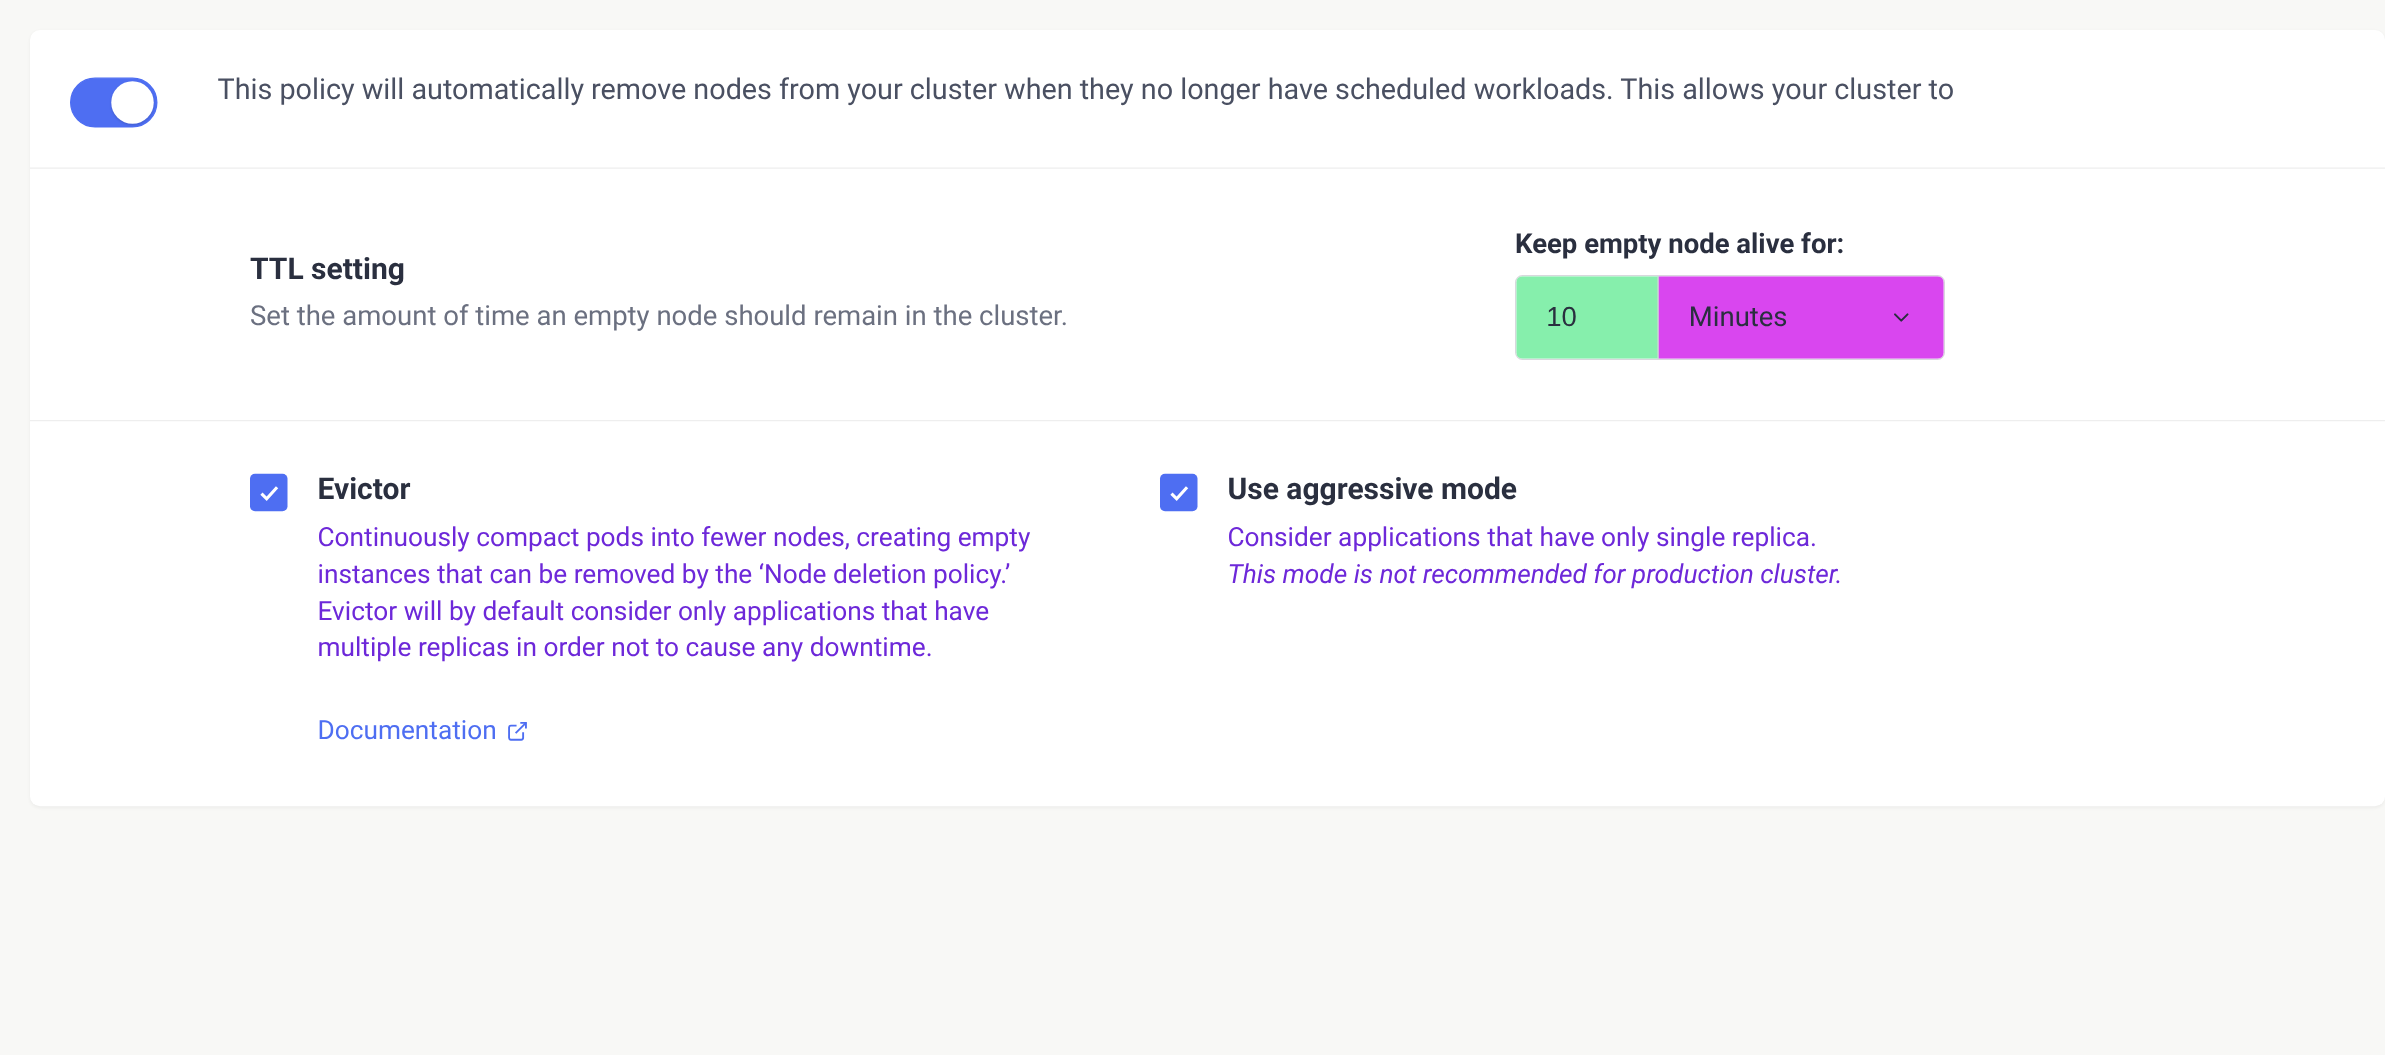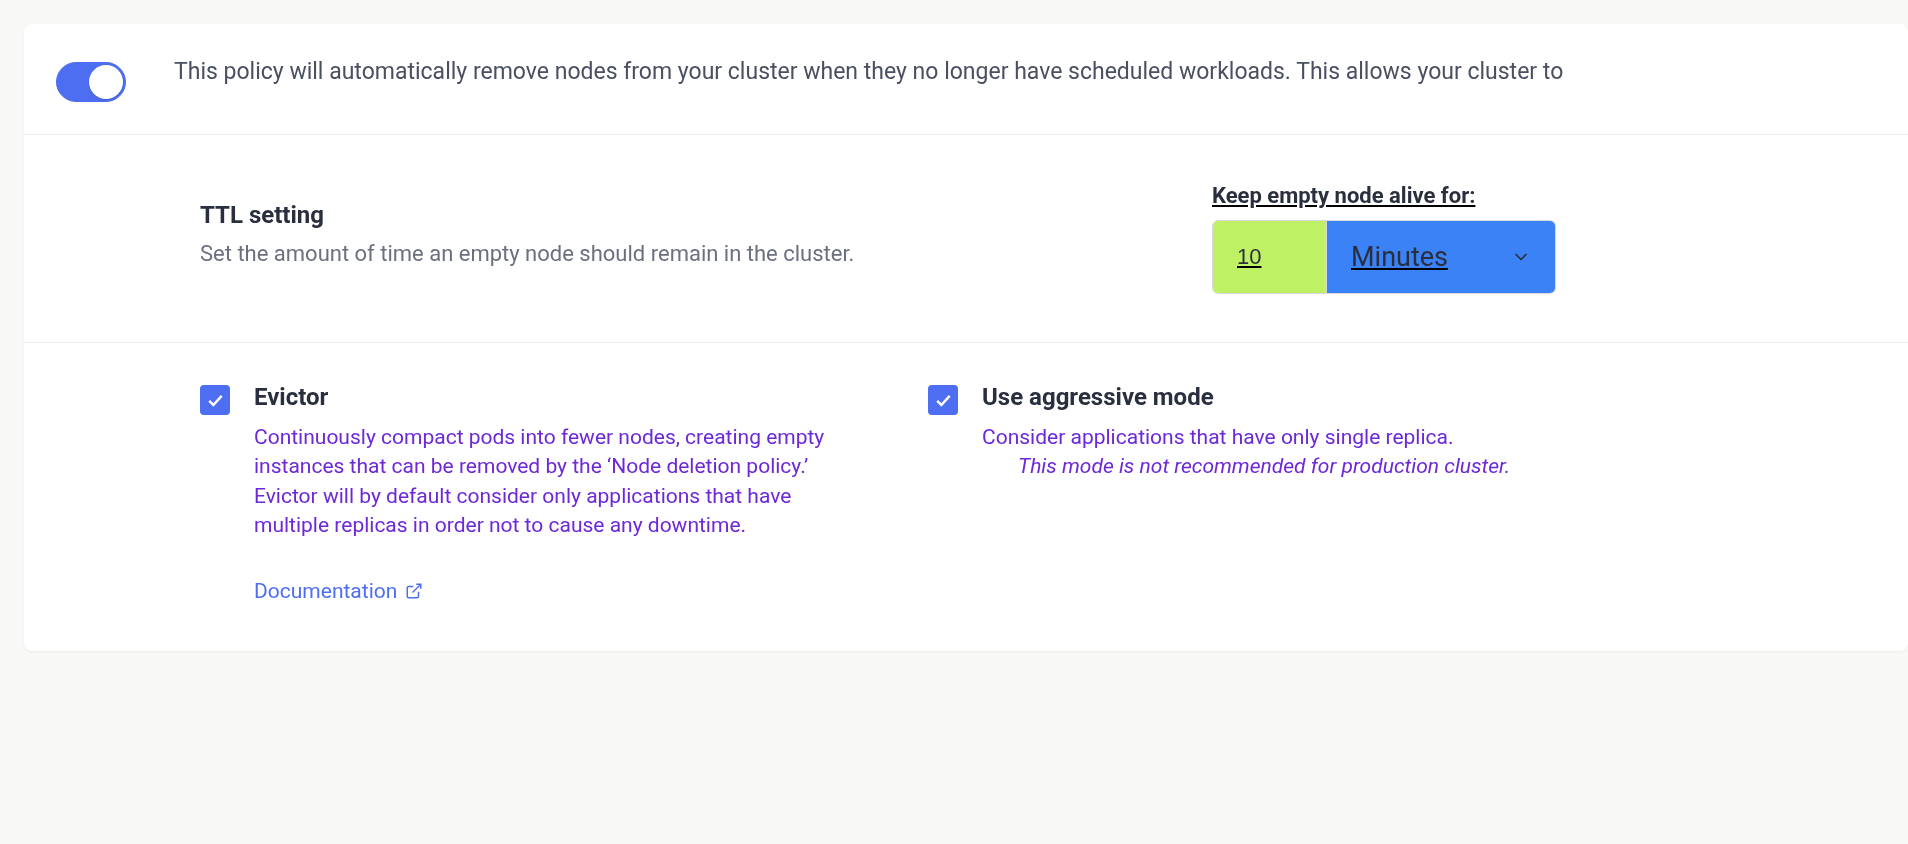--- a/index.html
+++ b/index.html
@@ -86,21 +86,20 @@
       margin-bottom: 10px;
     }
     .setting-desc {
       font-size: 22px;
       color: #6b7080;
       line-height: 1.4;
     }
     .ttl-controls {
       flex-shrink: 0;
       margin-right: 320px;
-      text-decoration: underline;
     }
     .ttl-label {
       font-size: 22px;
       font-weight: 700;
       color: #2a2f3f;
       margin-bottom: 12px;
     }
     .input-group {
       display: flex;
       border: 1px solid #d8d8dd;
@@ -109,32 +108,32 @@
       width: 344px;
     }
     .ttl-input {
       width: 114px;
       border: none;
       border-right: 1px solid #d8d8dd;
       padding: 20px 24px;
       font-size: 22px;
       color: #2a2f3f;
       outline: none;
-      background: #bef264;
+      background: #86efac;
     }
     .ttl-select {
       flex: 1;
       display: flex;
       align-items: center;
       justify-content: space-between;
       padding: 20px 24px;
-      font-size: 27px;
-      color: #2a2f3f;
-      cursor: pointer;
-      background: #3b82f6;
+      font-size: 22px;
+      color: #2a2f3f;
+      cursor: pointer;
+      background: #d946ef;
     }
     .chevron {
       width: 20px;
       height: 20px;
     }
     .options-row {
       display: flex;
       padding: 40px 32px 48px 176px;
       gap: 88px;
     }
@@ -178,21 +177,20 @@
       margin-bottom: 12px;
     }
     .option-desc {
       font-size: 21px;
       color: #6d28d9;
       line-height: 1.4;
     }
     .option-desc .italic {
       font-style: italic;
       display: block;
-      margin-left: 36px;
     }
     .doc-link {
       display: inline-flex;
       align-items: center;
       gap: 8px;
       margin-top: 38px;
       font-size: 21px;
       color: #4e6ef2;
       text-decoration: none;
       cursor: pointer;

